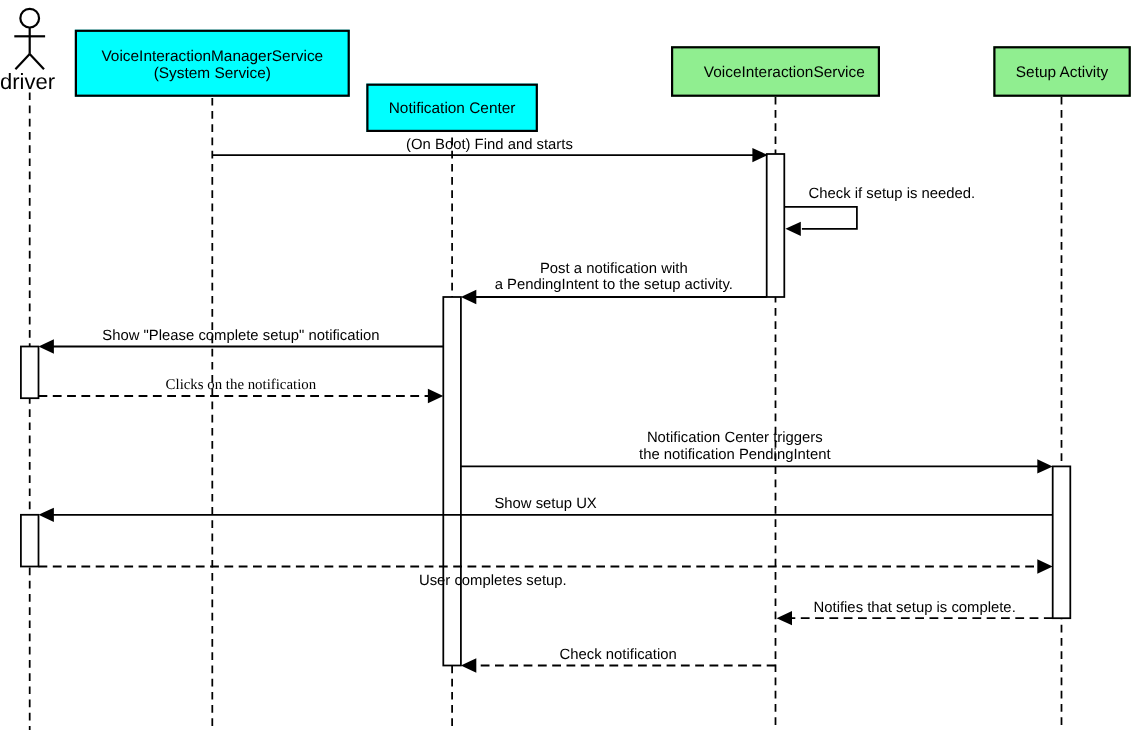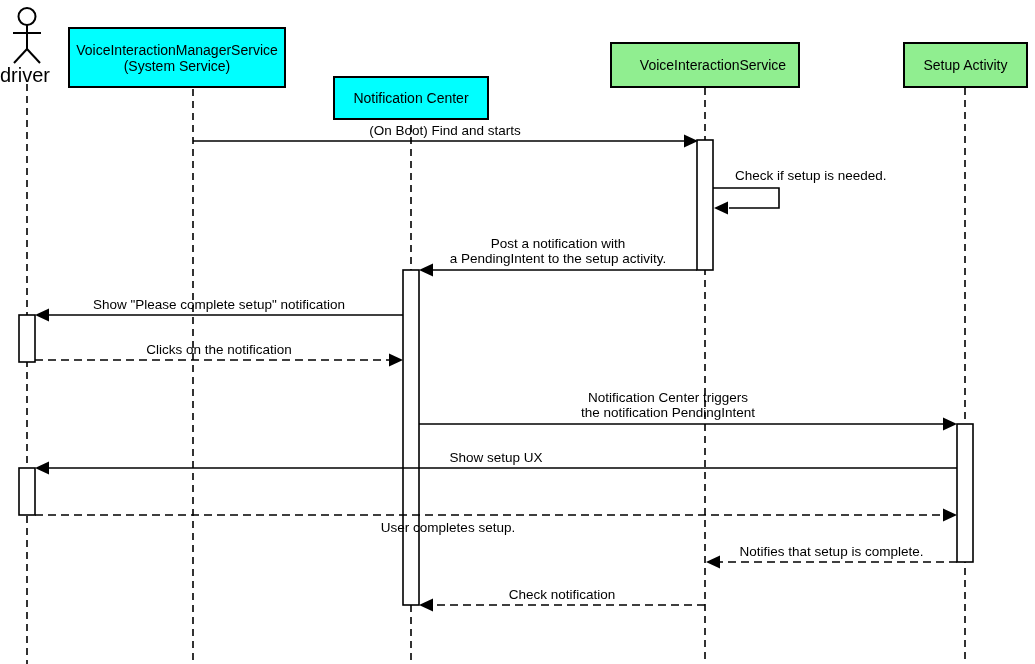--- a/index.html
+++ b/index.html
@@ -75,39 +75,39 @@
       <polygon points="957,424 943,417.5 943,430.5"></polygon>
       <polygon points="35,468 49,461.5 49,474.5"></polygon>
       <polygon points="957,515 943,508.5 943,521.5"></polygon>
       <polygon points="706,562 720,555.5 720,568.5"></polygon>
       <polygon points="419,605 433,598.5 433,611.5"></polygon>
     </g>
   </svg>
 
   <div class="actor-label" style="left:0;top:64px;width:54px;">driver</div>
 
-  <div class="box" style="left: 68px; top: 27px; width: 218px; height: 61px; background-color: rgb(0, 255, 255);">VoiceInteractionManagerService
+  <div class="box" style="left: 68px; top: 27px; width: 250px; height: 61px; background-color: rgb(0, 255, 255);">VoiceInteractionManagerService
 (System Service)</div>
 
   <div class="box" style="left: 333px; top: 44px; width: 156px; height: 44px; background-color: rgb(0, 255, 255); margin-top: 32px;">Notification Center</div>
 
   <div class="box" style="left: 610px; top: 42px; width: 190px; height: 46px; background-color: rgb(144, 238, 144); padding-left: 16px;">VoiceInteractionService</div>
 
   <div class="box" style="left: 903px; top: 42px; width: 125px; height: 46px; background-color: rgb(144, 238, 144);">Setup Activity</div>
 
   <div class="msg-label" style="left:193px;top:123px;width:504px;">(On Boot) Find and starts</div>
 
   <div class="msg-label left" style="left:735px;top:168px;width:210px;">Check if setup is needed.</div>
 
   <div class="msg-label" style="left:419px;top:236px;width:278px;">Post a notification with
 a PendingIntent to the setup activity.</div>
 
   <div class="msg-label" style="left:35px;top:297px;width:368px;">Show "Please complete setup" notification</div>
 
-  <div class="msg-label" style="left:35px;top:342px;width:368px;">Clicks on the notification</div>
+  <div class="msg-label" style="left:35px;top:342px;width:368px;font-family:Liberation Serif, serif;">Clicks on the notification</div>
 
   <div class="msg-label" style="left:399px;top:390px;width:538px;">Notification Center triggers
 the notification PendingIntent</div>
 
   <div class="msg-label" style="left:35px;top:450px;width:922px;">Show setup UX</div>
 
   <div class="msg-label" style="left:35px;top:520px;width:826px;">User completes setup.</div>
 
   <div class="msg-label" style="left:706px;top:544px;width:251px;">Notifies that setup is complete.</div>
 

